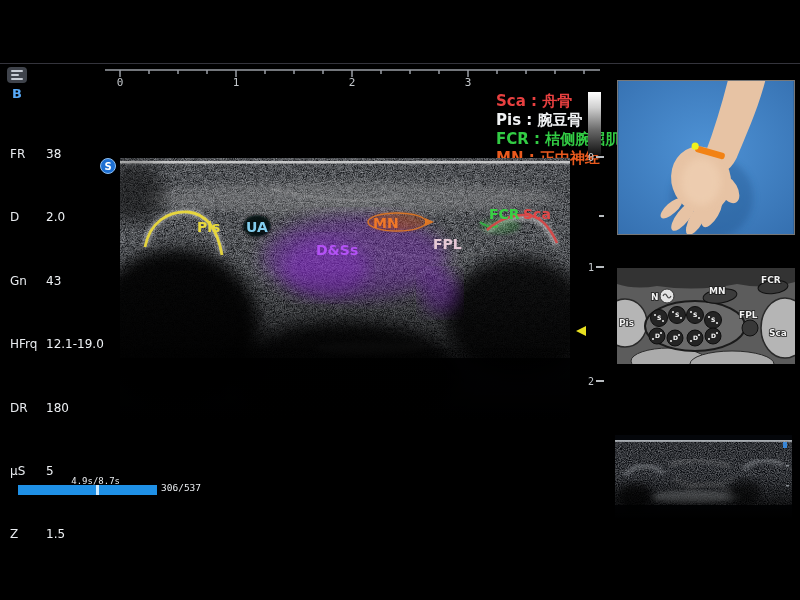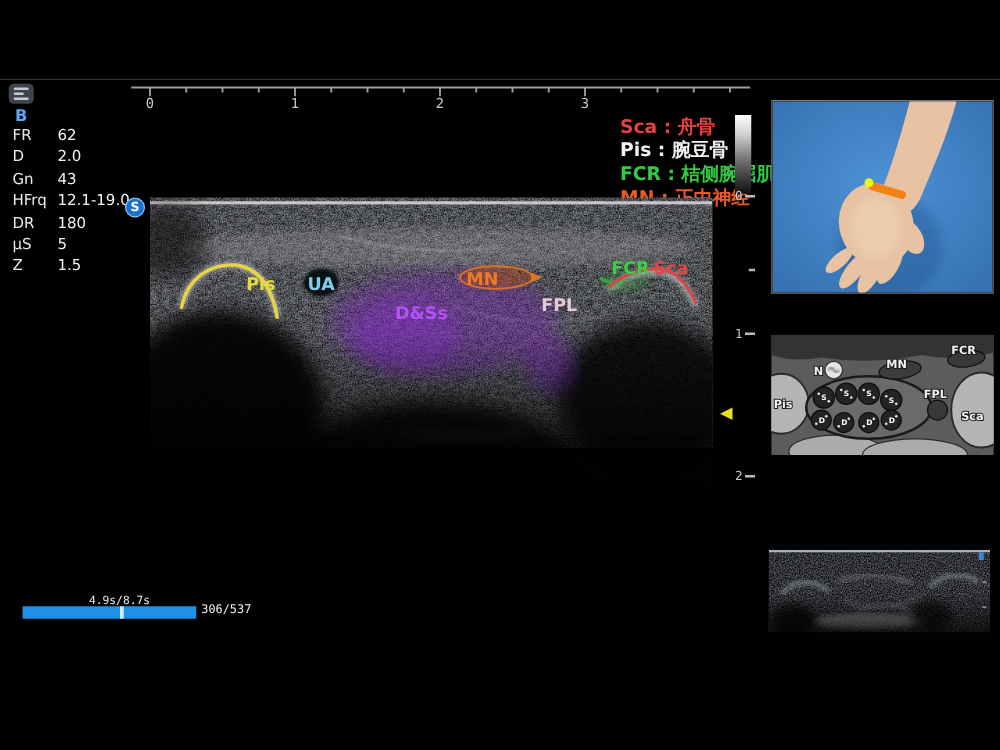--- a/index.html
+++ b/index.html
@@ -9,21 +9,21 @@
   
   #topline{left:0;top:63px;width:800px;height:1px;background:#34343c;}
   
   #menu-ic{left:7px;top:67px;width:20px;height:16px;background:#3f434b;border-radius:4px;
     display:flex;flex-direction:column;justify-content:center;gap:2px;padding:2px 0;box-sizing:border-box;}
   #menu-ic i{display:block;height:2px;background:#c7ccd4;border-radius:1px;margin:0 4px;}
   #menu-ic i.s{margin-right:8px;}
   
   #mode-b{left:12px;top:86px;font-size:13px;font-weight:bold;color:#57a9f7;}
   #params{left:10px;top:100px;width:115px;font-size:12px;line-height:17.4px;}
-  .prow{display:flex;}
+  .prow{display:flex;margin-top:46px;}
   .prow .pl{width:30px;color:#e8ebef;}
   .prow .pv{margin-left:6px;color:#eef1f4;}
   
   #legend-left{left:85px;top:93px;font-size:15px;font-weight:bold;line-height:19px;}
   #legend-right{left:496px;top:92px;font-size:15px;font-weight:bold;line-height:19px;}
   .lw{color:#f0f2f4;} .lp{color:#a25ae0;} .lr{color:#e84040;} .lg{color:#32cc44;} .lo{color:#ea5a1e;}
   
   #hruler{left:100px;top:64px;}
   .rlbl{fill:#c4c8cc;font-size:11px;font-family:"DejaVu Sans Mono","Liberation Mono",monospace;}
   .vtick{left:580px;width:24px;height:10px;display:flex;align-items:center;justify-content:flex-end;gap:2px;
@@ -65,21 +65,21 @@
       <i></i>
       <i class="s"></i>
       <i></i>
     </div>
 
   <div class="abs" id="mode-b">B</div>
 
   <div class="abs" id="params">
     <div class="prow">
         <span class="pl">FR</span>
-        <span class="pv">62</span>
+        <span class="pv">38</span>
       </div>
     <div class="prow">
         <span class="pl">D</span>
         <span class="pv">2.0</span>
       </div>
     <div class="prow">
         <span class="pl">Gn</span>
         <span class="pv">43</span>
       </div>
     <div class="prow">

